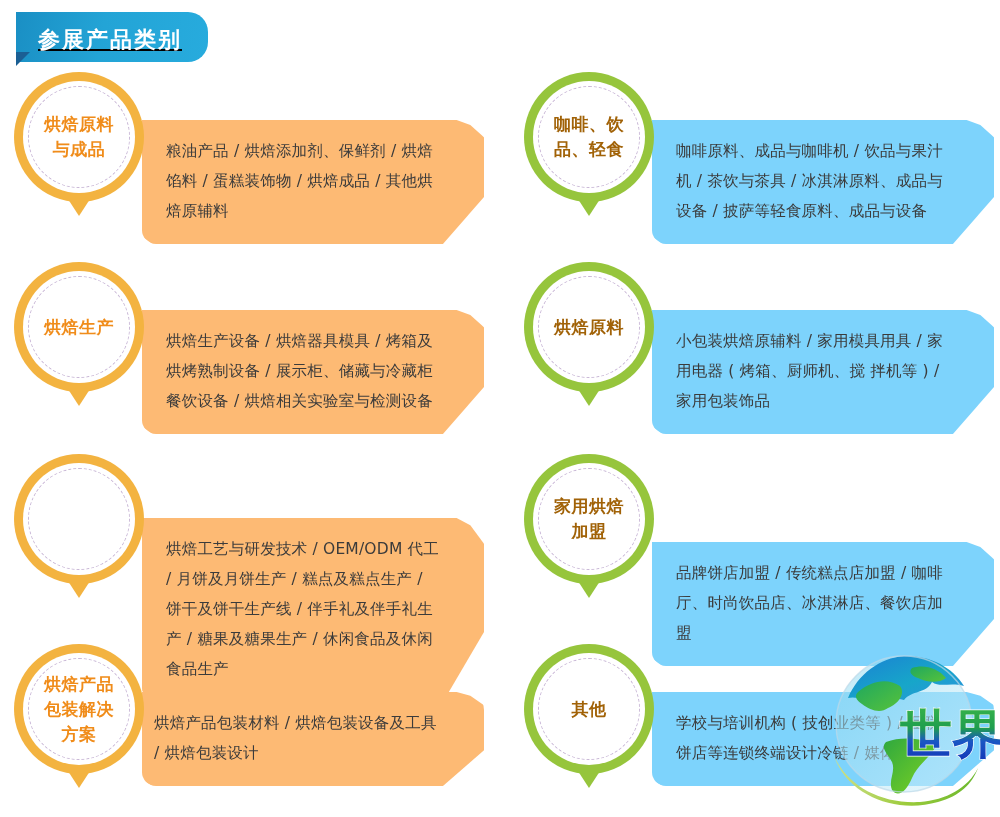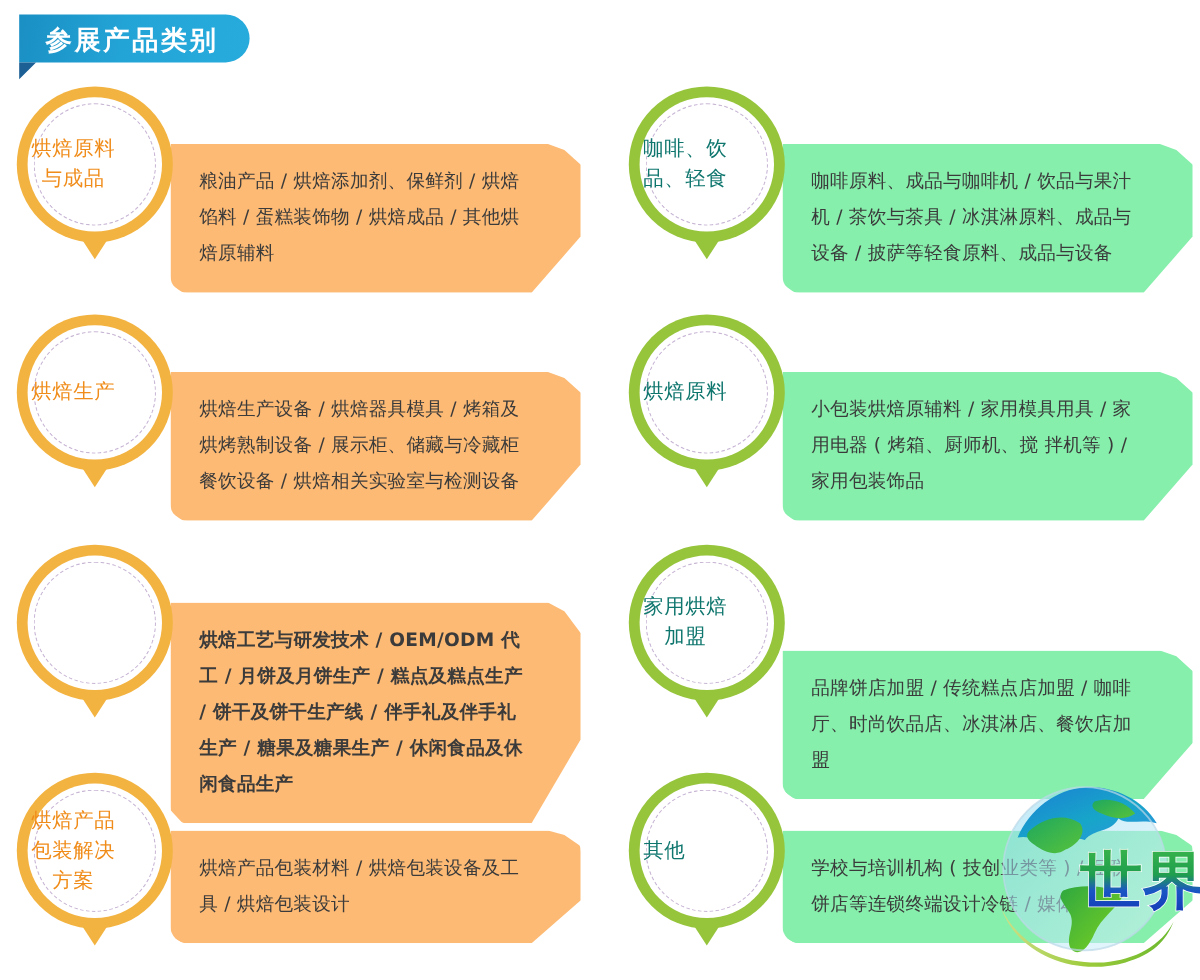--- a/index.html
+++ b/index.html
@@ -17,27 +17,28 @@
 
   
   .banner-wrap {
     position: absolute;
     left: 16px;
     top: 12px;
     height: 40px;
   }
   .banner {
     position: relative;
-    height: 40px;
+    height: 50px;
     display: inline-flex;
     align-items: center;
     padding: 5px 26px 0 22px;
     background: linear-gradient(100deg, #1a8fc4 0%, #23a4d6 45%, #27abdd 100%);
     border-radius: 0 20px 20px 0;
     box-sizing: border-box;
+    text-decoration: underline;
   }
   .banner-title {
     color: #ffffff;
     font-size: 22px;
     font-weight: bold;
     letter-spacing: 2px;
     line-height: 1;
     white-space: nowrap;
   }
   .banner-tail {
@@ -82,21 +83,21 @@
     
     content: "";
   }
   .panel-inner {
     font-size: 15.5px;
     line-height: 30px;
     color: #3b3b3b;
     letter-spacing: 0.2px;
   }
   .theme-orange .panel { background: #fdba74; }
-  .theme-green  .panel { background: #86efac; }
+  .theme-green  .panel { background: #7dd3fc; }
 
   
   .pin {
     position: absolute;
     left: 0;
     top: 0;
     width: 130px;
     height: 130px;
   }
   .pin-body {
@@ -144,30 +145,30 @@
     z-index: 3;
   }
   .pin-label {
     position: absolute;
     left: 12px;
     top: 0;
     width: 106px;
     height: 130px;
     display: flex;
     align-items: center;
-    justify-content: flex-start;
+    justify-content: center;
     text-align: center;
     font-size: 17px;
-    font-weight: normal;
+    font-weight: bold;
     line-height: 25px;
     letter-spacing: 0.5px;
     z-index: 4;
   }
   .theme-orange .pin-label { color: #F08C1A; }
-  .theme-green  .pin-label { color: #0f766e; }
+  .theme-green  .pin-label { color: #a16207; }
 
   
   .watermark {
     position: absolute;
     left: 800px;
     top: 638px;
     width: 200px;
     height: 179px;
     pointer-events: none;
   }
@@ -240,21 +241,21 @@
           <div class="pin-disc"></div>
           <div class="pin-dash"></div>
           <div class="pin-label">
             <span style="white-space: pre-line;">烘焙原料</span>
           </div>
         </div>
       </div>
     </div>
     <div class="row" style="position: absolute; top: 382px; left: 0px; height: 190px;">
       <div class="card left theme-orange">
-        <div class="panel" style="clip-path: polygon(0% 0%, 92% 0%, 96% 4%, 100% 14%, 100% 62%, 88% 100%, 3% 100%, 0% 94%); top: 48px; font-weight: bold;">
+        <div class="panel" style="clip-path: polygon(0% 0%, 92% 0%, 96% 4%, 100% 14%, 100% 62%, 88% 100%, 3% 100%, 0% 94%); top: 64px;">
           <div class="panel-inner">烘焙工艺与研发技术 / OEM/ODM 代工 / 月饼及月饼生产 / 糕点及糕点生产 / 饼干及饼干生产线 / 伴手礼及伴手礼生产 / 糖果及糖果生产 / 休闲食品及休闲食品生产</div>
         </div>
         <div class="pin">
           <div class="pin-point"></div>
           <div class="pin-body"></div>
           <div class="pin-disc"></div>
           <div class="pin-dash"></div>
         </div>
       </div>
       <div class="card right theme-green">
@@ -268,21 +269,21 @@
           <div class="pin-dash"></div>
           <div class="pin-label">
             <span style="white-space: pre-line;">家用烘焙
 加盟</span>
           </div>
         </div>
       </div>
     </div>
     <div class="row" style="position: absolute; top: 572px; left: 0px; height: 190px;">
       <div class="card left theme-orange">
-        <div class="panel" style="clip-path: polygon(0% 0%, 92% 0%, 96% 4%, 100% 14%, 100% 62%, 88% 100%, 3% 100%, 0% 94%); top: 48px;">
+        <div class="panel" style="clip-path: polygon(0% 0%, 92% 0%, 96% 4%, 100% 14%, 100% 62%, 88% 100%, 3% 100%, 0% 94%); top: 48px; padding-left: 12px;">
           <div class="panel-inner">烘焙产品包装材料 / 烘焙包装设备及工具 / 烘焙包装设计</div>
         </div>
         <div class="pin">
           <div class="pin-point"></div>
           <div class="pin-body"></div>
           <div class="pin-disc"></div>
           <div class="pin-dash"></div>
           <div class="pin-label">
             <span style="white-space: pre-line;">烘焙产品
 包装解决

